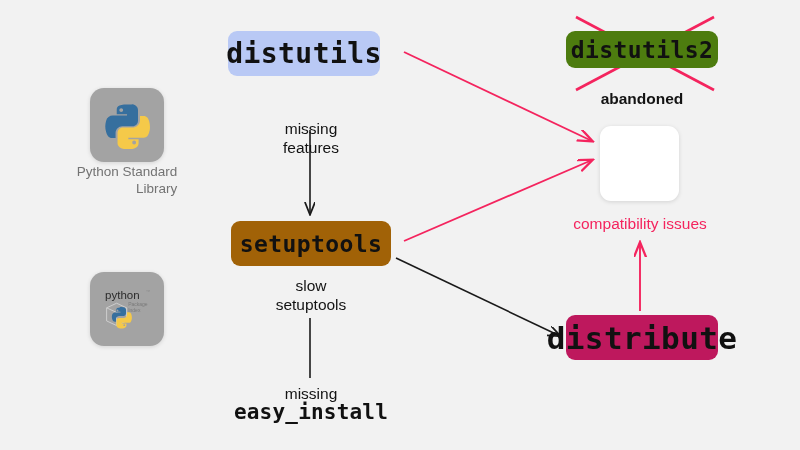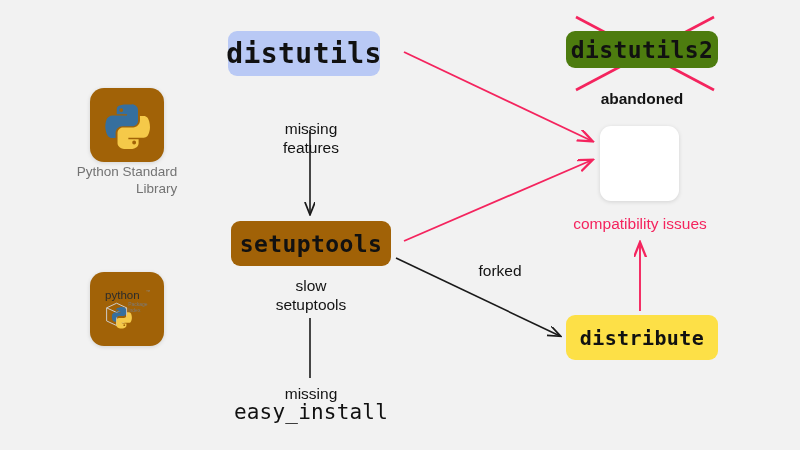--- a/index.html
+++ b/index.html
@@ -56,22 +56,22 @@
   }
   #node-setuptools {
     left: 231px; top: 221px;
     width: 160px; height: 45px;
     background: #a16207;
     font-size: 23px;
   }
   #node-distribute {
     left: 566px; top: 315px;
     width: 152px; height: 45px;
-    background: #fde047;
-    font-size: 20px;
+    background: #be185d;
+    font-size: 31px;
   }
   #node-blank {
     left: 600px; top: 126px;
     width: 79px; height: 75px;
     background: #ffffff;
     border-radius: 11px;
     box-shadow: 0 1px 4px rgba(0,0,0,0.13);
   }
 
   
@@ -96,41 +96,41 @@
     font-size: 15.5px;
     color: #f4245e;
     font-weight: 500;
     white-space: nowrap;
   }
   #easy-install {
     position: absolute;
     left: 222px; top: 400px; width: 178px;
     text-align: center;
     font-family: "DejaVu Sans Mono", "Liberation Mono", monospace;
-    font-weight: normal;
+    font-weight: bold;
     font-size: 21px;
     color: #111111;
     letter-spacing: 0.2px;
     white-space: nowrap;
   }
 
   
   .legend-item {
     position: absolute;
     width: 150px;
     display: flex;
     flex-direction: column;
     align-items: center;
   }
   #legend-stdlib { left: 52px; top: 88px; }
   #legend-extlib { left: 52px; top: 272px; }
   .legend-tile {
     width: 74px;
     height: 74px;
-    background: #a16207;
+    background: #a3a3a3;
     border-radius: 14px;
     box-shadow: 0 1px 4px rgba(0,0,0,0.13);
     display: flex;
     align-items: center;
     justify-content: center;
   }
   .legend-label {
     margin-top: 2px;
     text-align: right;
     font-size: 13.5px;
@@ -185,21 +185,20 @@
   <div class="caption" id="cap-missing">missing
 features</div>
 
   <div class="caption" id="cap-slow">slow
 setuptools</div>
 
   <div class="caption" id="cap-command">missing</div>
 
   <div id="easy-install">easy_install</div>
 
-  <div class="caption" id="cap-forked">forked</div>
 
   <div class="caption" id="cap-abandoned">abandoned</div>
 
   <div id="cap-compat">compatibility issues</div>
 
   <div class="legend-item" id="legend-stdlib">
     <div class="legend-tile">
       <svg width="48" height="48" viewBox="0 0 110 110">
         <path fill="#366F9E" d="M54.5 8c-9 0-16.5 1.3-19.8 4.2-2.4 2.1-3.2 5-3.2 8.4v9.6h23.6v3.2H22.4c-7.2 0-13.4 4.3-15.4 12.5C4.7 55.3 4.6 61 7 70.6c2.1 8.4 6.2 14.4 13.4 14.4h8.4V73.4c0-8.2 7.1-15.4 15.5-15.4h23.5c6.9 0 12.4-5.7 12.4-12.6V20.6c0-6.7-5.7-11.8-12.5-12.9C63.5 8.5 59 8 54.5 8zM41.8 16.4c2.4 0 4.4 2 4.4 4.5s-2 4.5-4.4 4.5c-2.5 0-4.4-2-4.4-4.5s1.9-4.5 4.4-4.5z"></path>
         <path fill="#F5C949" d="M84.7 33.4v11.3c0 8.6-7.3 15.8-15.5 15.8H45.7c-6.8 0-12.4 5.8-12.4 12.6v23.8c0 6.8 5.9 10.8 12.4 12.7 7.9 2.3 15.4 2.7 23.5 0 6.3-1.8 12.4-5.5 12.4-12.7V87.4H58.1v-3.2h35.3c7.2 0 9.9-5 12.4-12.5 2.6-7.8 2.5-15.2 0-25.1-1.8-7.1-5.2-12.5-12.4-12.5h-8.7zM71.4 90.6c2.5 0 4.4 2 4.4 4.5s-2 4.5-4.4 4.5c-2.4 0-4.4-2-4.4-4.5s1.9-4.5 4.4-4.5z"></path>

